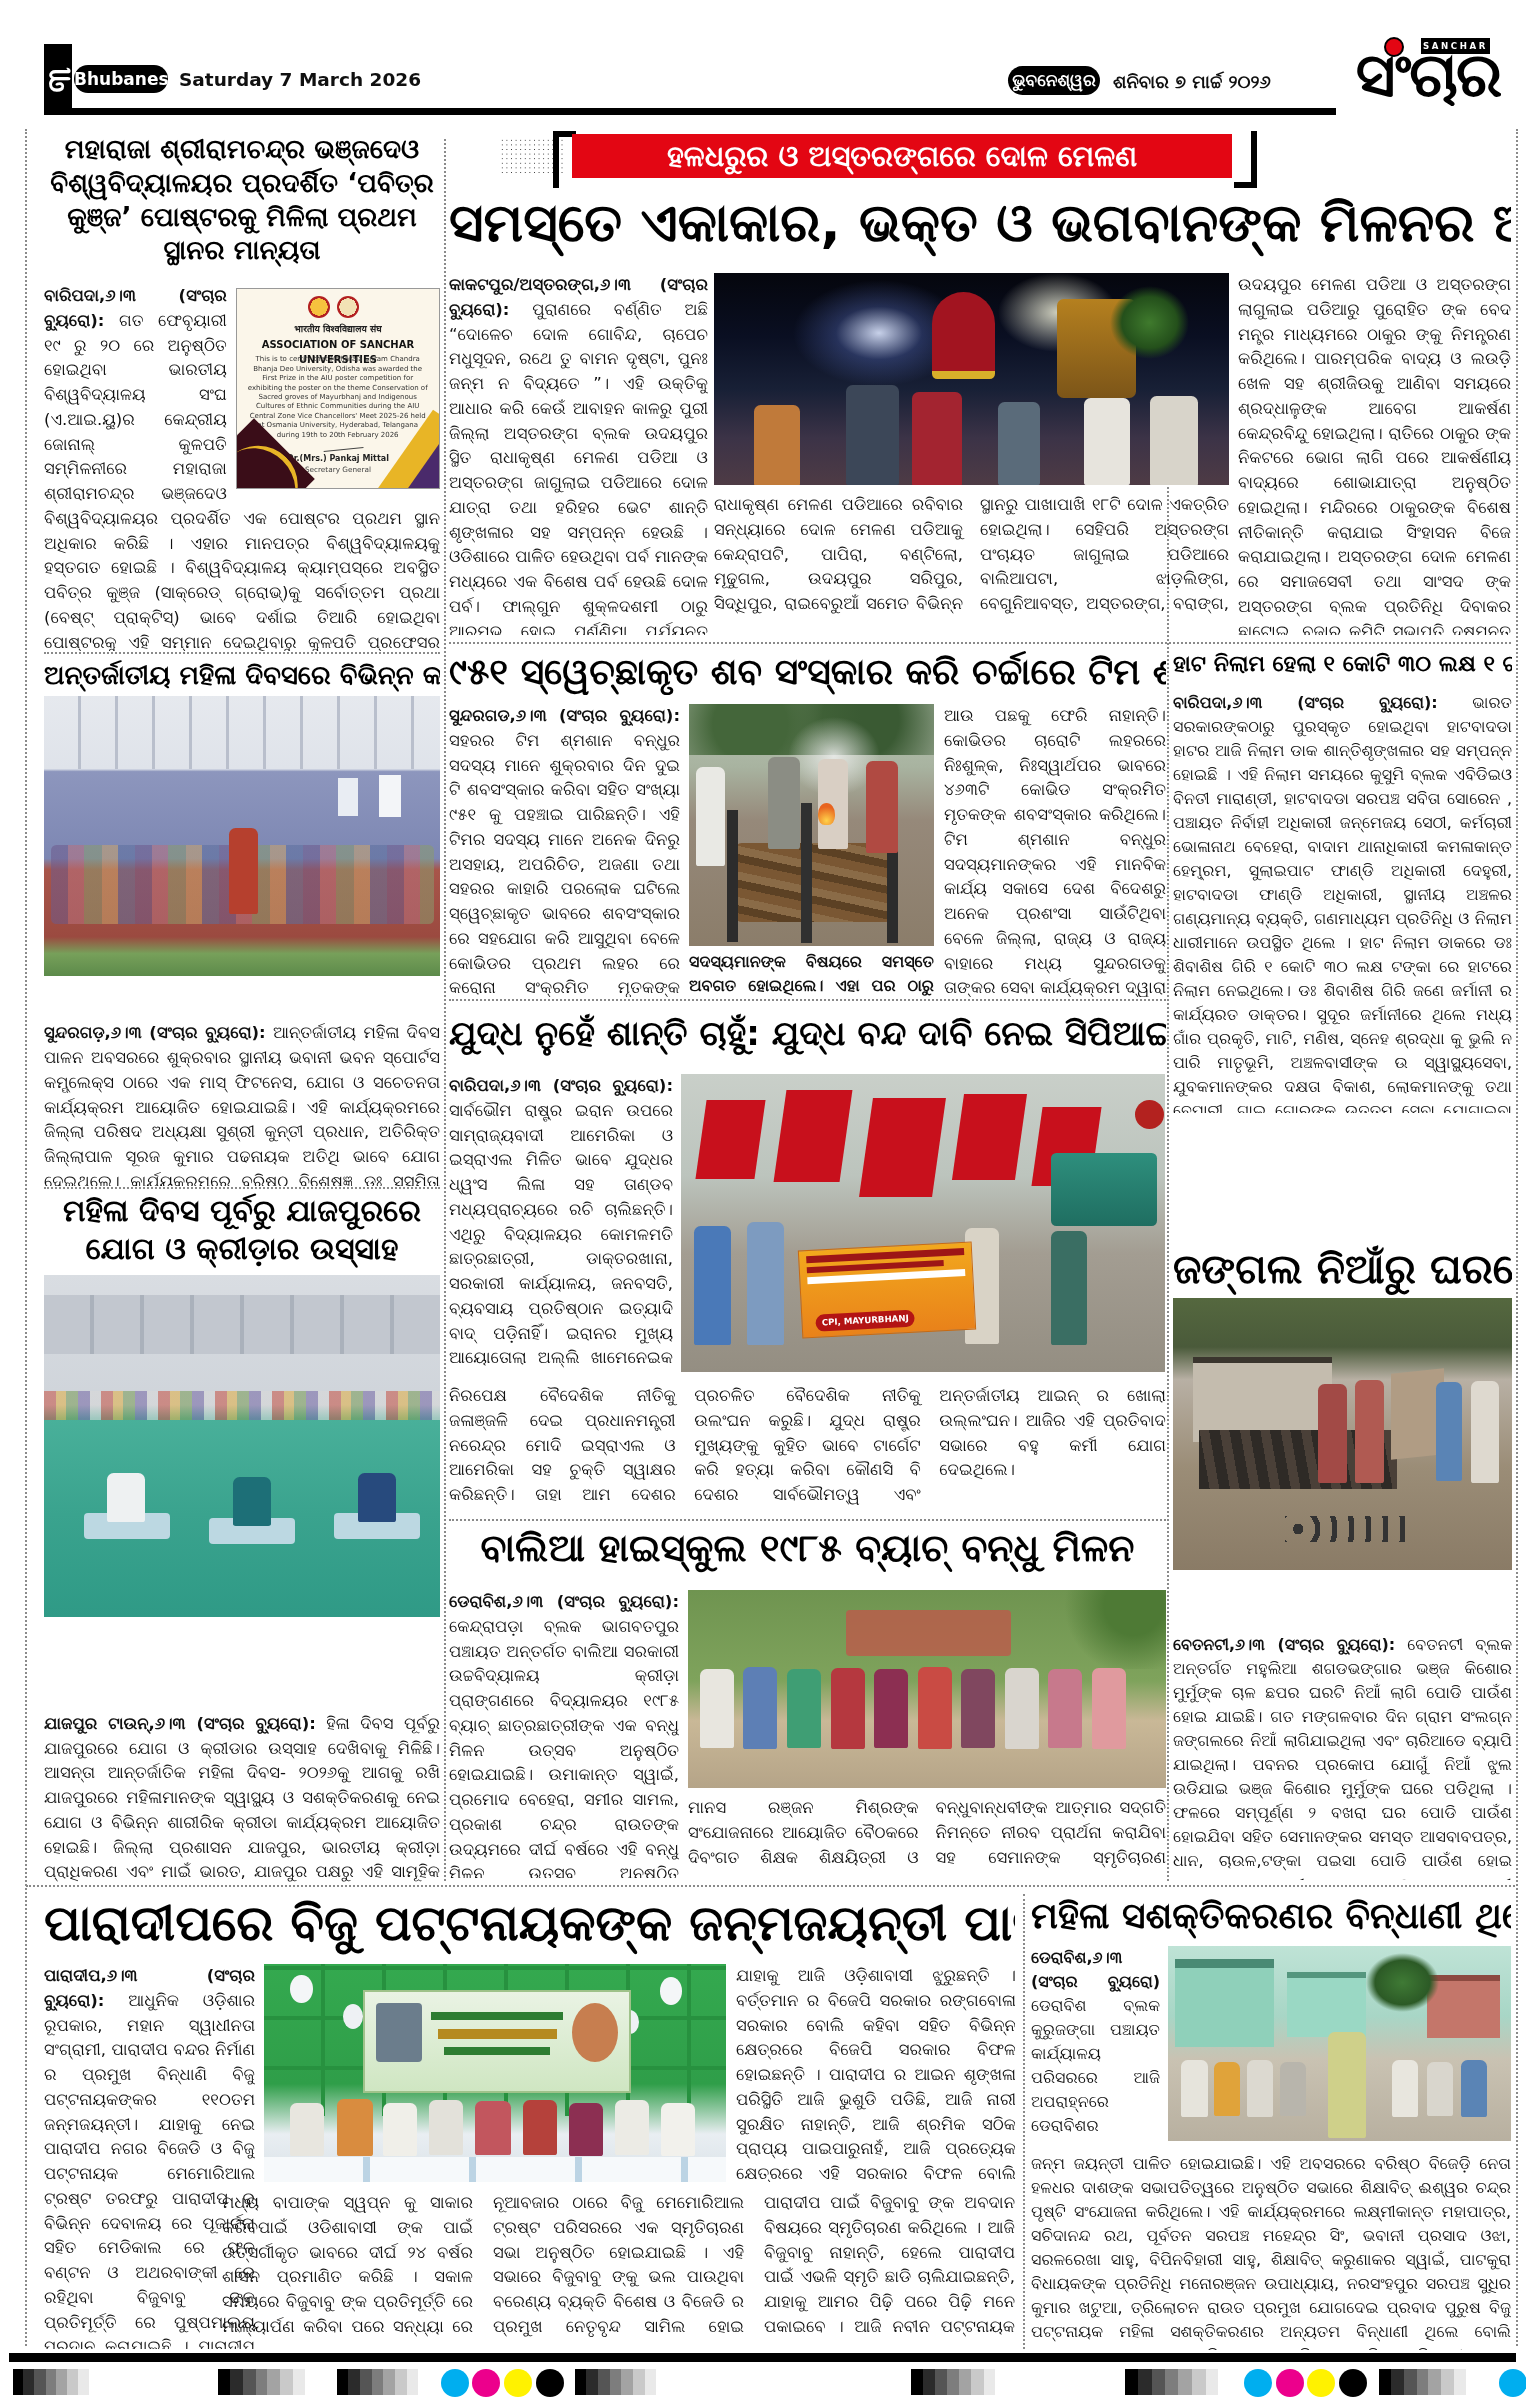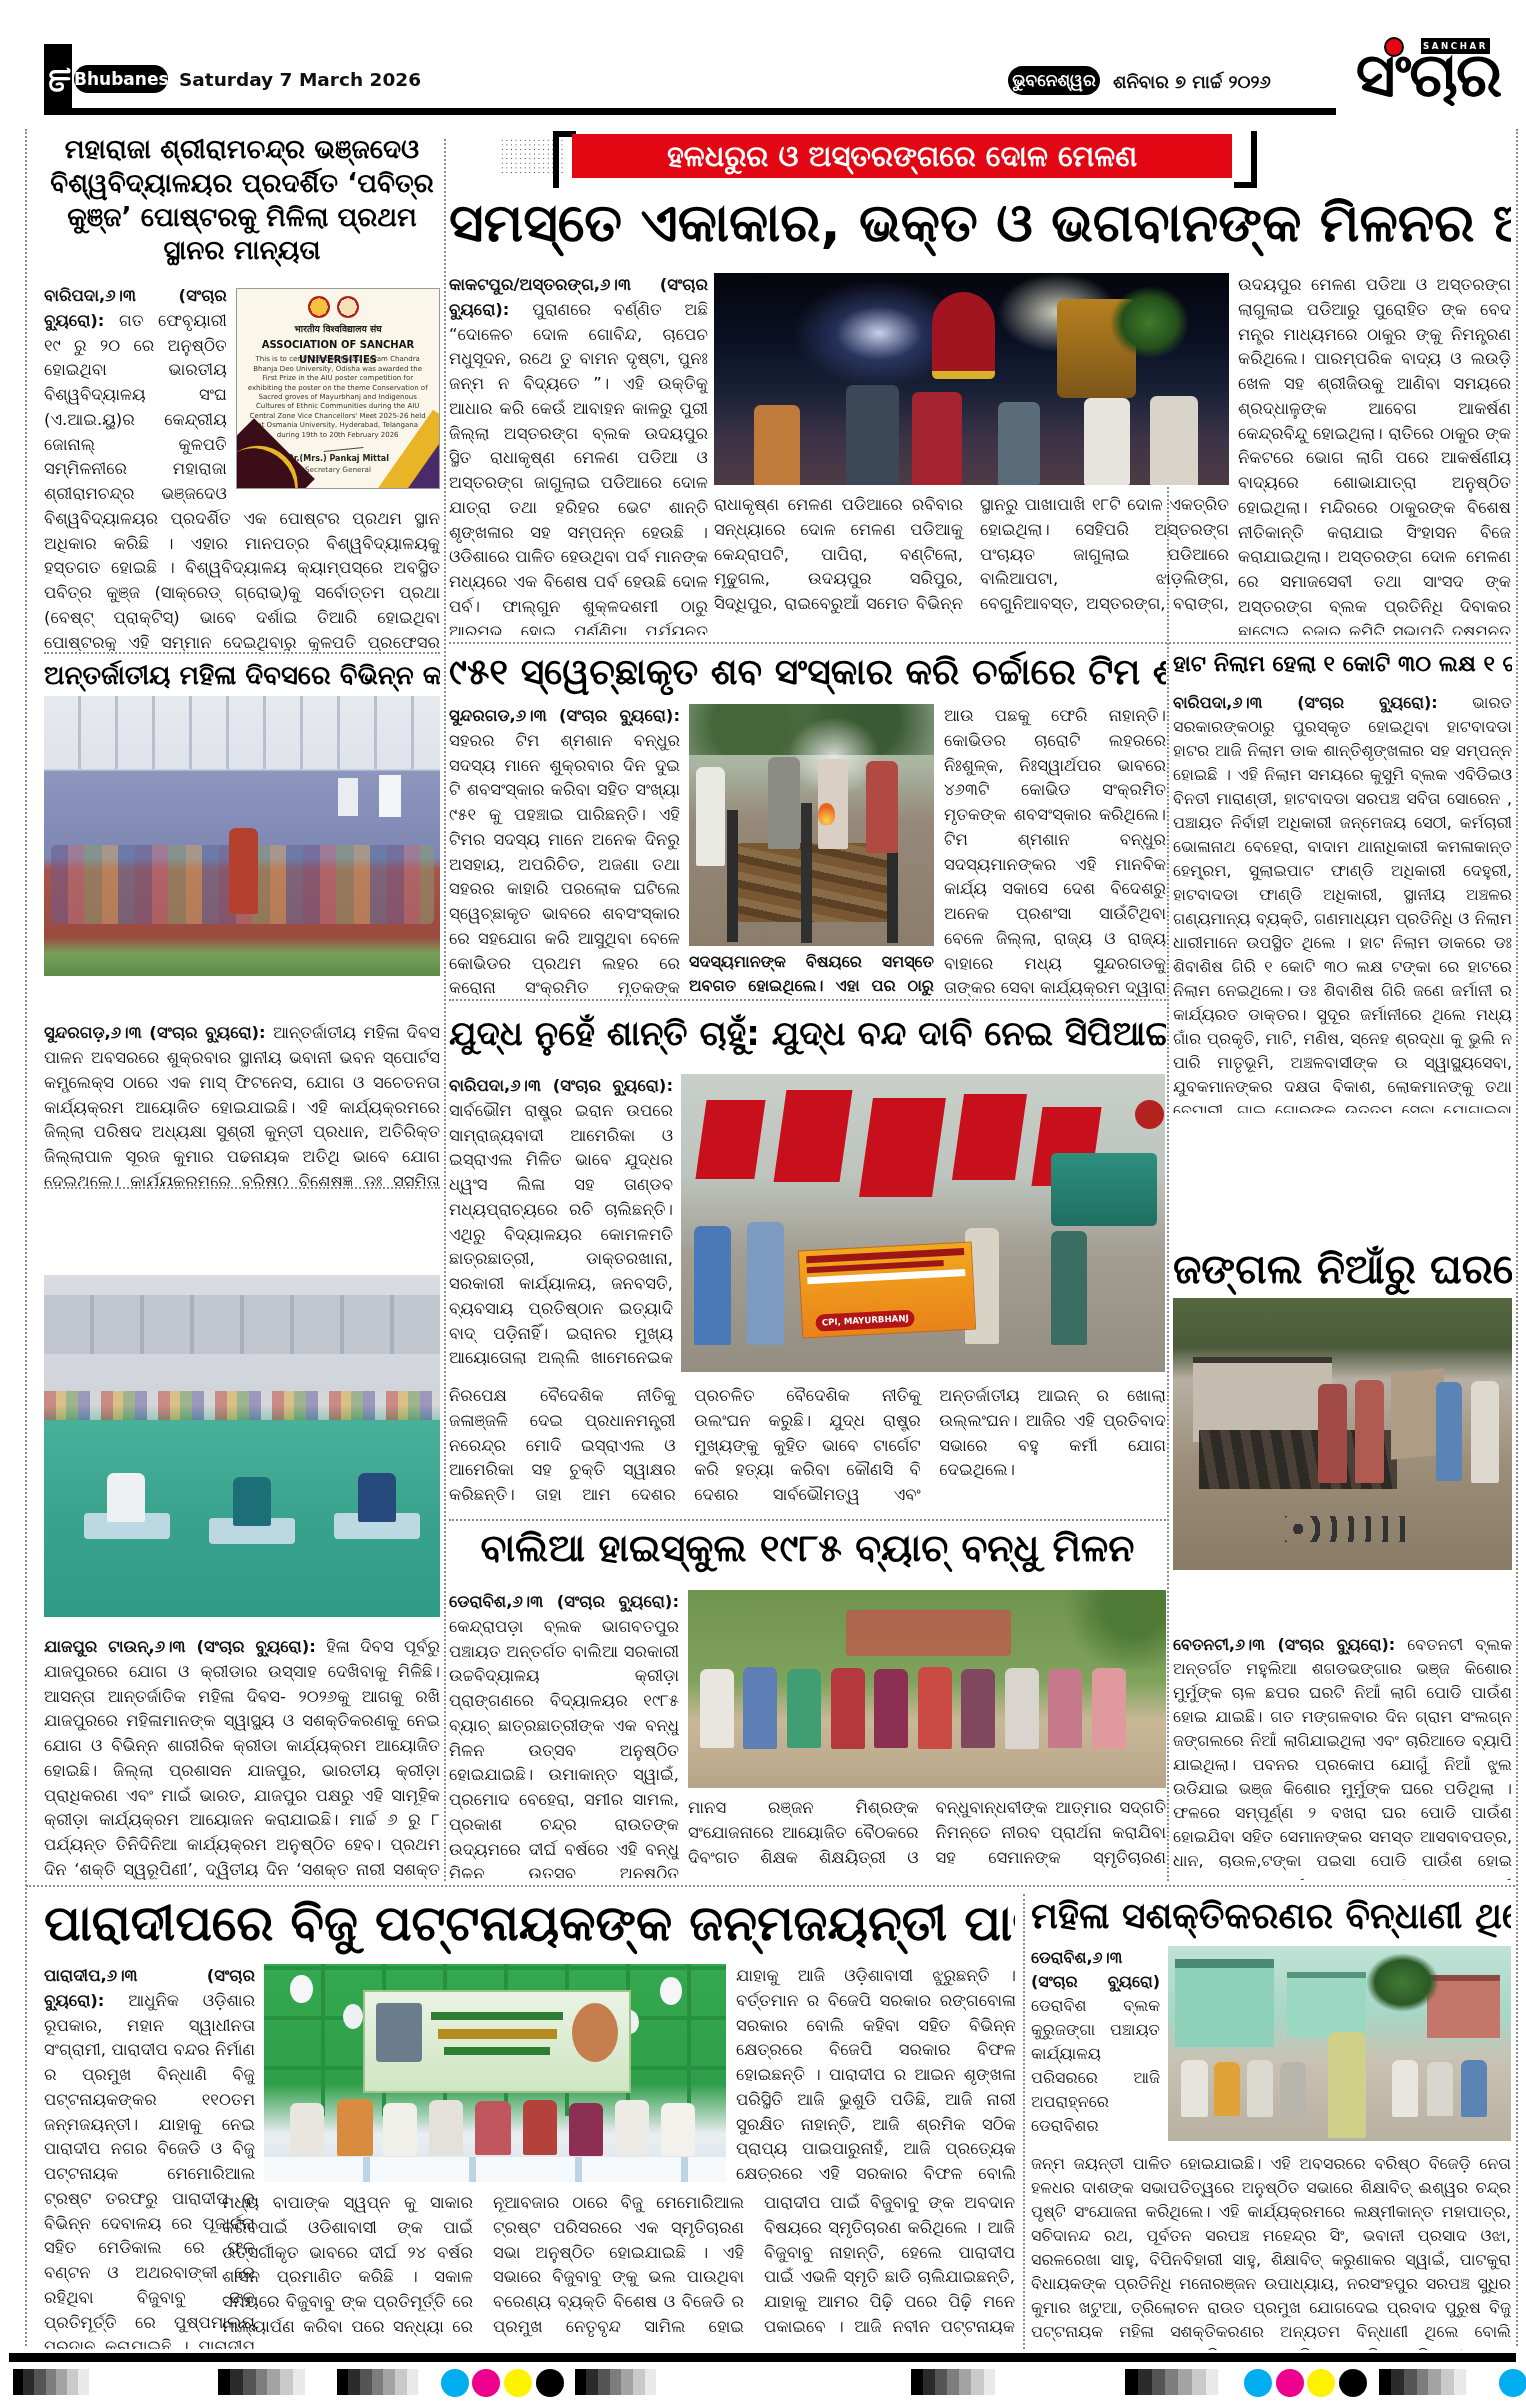--- a/index.html
+++ b/index.html
@@ -88,20 +88,21 @@
       <div class="abs" style="left:6.6px;top:149px;width:383px;height:79px;background:repeating-linear-gradient(90deg,#6d5a8c 0 17px,#b8707d 17px 33px,#8a9a6d 33px 51px,#c9a36a 51px 67px,#5d6f9e 67px 84px);opacity:.55;border-radius:5.3px"></div>
       <div class="sil" style="left:185px;top:132px;width:29px;height:86px;background:#b6402e"></div>
     </div>
     <div class="bt" style="margin-top:329px;font-size:16.5px">
       <span class="dl">ସୁନ୍ଦରଗଡ଼,୬।୩ (ସଂଚାର ବ୍ୟୁରୋ):</span>
       <span>ଆନ୍ତର୍ଜାତୀୟ ମହିଳା ଦିବସ ପାଳନ ଅବସରରେ ଶୁକ୍ରବାର ସ୍ଥାନୀୟ ଭବାନୀ ଭବନ ସ୍ପୋର୍ଟସ କମ୍ପ୍ଲେକ୍ସ ଠାରେ ଏକ ମାସ୍ ଫିଟନେସ, ଯୋଗ ଓ ସଚେତନତା କାର୍ଯ୍ୟକ୍ରମ ଆୟୋଜିତ ହୋଇଯାଇଛି। ଏହି କାର୍ଯ୍ୟକ୍ରମରେ ଜିଲ୍ଲା ପରିଷଦ ଅଧ୍ୟକ୍ଷା ସୁଶ୍ରୀ କୁନ୍ତୀ ପ୍ରଧାନ, ଅତିରିକ୍ତ ଜିଲ୍ଲାପାଳ ସୂରଜ କୁମାର ପଢନାୟକ ଅତିଥି ଭାବେ ଯୋଗ ଦେଇଥିଲେ। କାର୍ଯ୍ୟକ୍ରମରେ ବରିଷ୍ଠ ବିଶେଷଜ୍ଞ ଡ଼ଃ ସସ୍ମିତା ପଣ୍ଡା ମହିଳା ମାନଙ୍କର ପୋଷଣ ଓ ସ୍ୱାସ୍ଥ୍ୟ ସେବା ବିଷୟରେ ମୂଲ୍ୟବାନ ତଥ୍ୟ ଓ ପରାମର୍ଶ ଦେଇଥିଲେ। ସେହିଭଳି ମହିଳାମାନେ ସୁସ୍ଥ ଜୀବନଶୈଳୀ ଆପଣାଇବା ସହିତ ସନ୍ତୁଳିତ ଖାଦ୍ୟ ଖାଇବା ଉପରେ ଗୁରୁତ୍ୱାରୋପ କରିବା ନେଇ ଆଲୋକପାତ କରିଥିଲେ। ପରେ ଯୋଗ ପ୍ରଶିକ୍ଷକ ଅଂଶ ଗ୍ରହଣକାରୀ ମାନଙ୍କୁ ବିଭିନ୍ନ ଯୋଗ ଆସନ ଉପରେ ପ୍ରଶିକ୍ଷଣ ଦେଇ ଥିଲେ ଏବଂ ଯୋଗ ଅଭ୍ୟାସ କରେଇ ଥିଲେ। ଏହି କାର୍ଯ୍ୟକ୍ରମରେ ବିଭିନ୍ନ ସଂସ୍ଥାର ମହିଳା ଓ ମହିଳା କ୍ରୀଡାବିତ୍, ସୁନ୍ଦରଗଡ଼ ମହିଳା ମହାବିଦ୍ୟାଳୟ ଏବଂ ସୁନ୍ଦରଗଡ଼ ମହାବିଦ୍ୟାଳୟର ଛାତ୍ରୀ, ରାଜ୍ୟ କ୍ରୀଡା ହୋଷ୍ଟେଲ ଓ ସାଇ ହୋଷ୍ଟେଲ ରୁ ବହୁ ସଂଖ୍ୟାରେ ପ୍ରଶିକ୍ଷାର୍ଥୀ ମାନେ ଅଂଶ ଗ୍ରହଣ କରିଥିଲେ। ଏହି କାର୍ଯ୍ୟକ୍ରମରେ ମାସ୍ ଫିଟନେସ ଓ ଯୋଗ କାର୍ଯ୍ୟକଳାପ ସହିତ ସଚେତନତା ଅଧିବେଶନ ମଧ୍ୟ ଅନୁଷ୍ଠିତ ହୋଇଥିଲା, ଯେଉଁ ଥିରେ କି ମହିଳାମାନଙ୍କ ଉତ୍ତମ ସ୍ୱାସ୍ଥ୍ୟ ସମ୍ପର୍କରେ ସଚେତନତା ସୃଷ୍ଟି କରାଯିବା ଉପରେ ଗୁରୁତ୍ୱାରୋପ କରାଯାଇଥିଲା।</span>
     </div>
   </section>
 
   <section class="abs" style="left:44px;top:1192px;width:396px;height:690px;overflow:hidden">
+    <h2 class="hl" style="margin:0;font-size:30px">ମହିଳା ଦିବସ ପୂର୍ବରୁ ଯାଜପୁରରେ ଯୋଗ ଓ କ୍ରୀଡ଼ାର ଉସ୍ସାହ</h2>
     <div class="ph" style="left:0;top:83px;width:396px;height:342px;background:linear-gradient(180deg,#d9dde2 0%,#cfd4da 38%,#49b09a 42%,#3aa38e 70%,#2f9a86 100%)">
       <div class="abs" style="left:0;top:20px;width:396px;height:59px;background:repeating-linear-gradient(90deg,#c2c7cf 0 46px,#aab1bb 46px 50px)"></div>
       <div class="abs" style="left:0;top:116px;width:396px;height:29px;background:repeating-linear-gradient(90deg,#c75b4e 0 12px,#e0b24e 12px 22.4px,#7d9e5d 22.4px 34px,#7a6ea8 34px 46px,#d8d8d8 46px 57px);opacity:.6"></div>
       <div class="abs" style="left:40px;top:238px;width:86px;height:26.4px;background:#bcd8e2;border-radius:4px"></div>
       <div class="abs" style="left:165px;top:243px;width:86px;height:26.4px;background:#bcd8e2;border-radius:4px"></div>
       <div class="abs" style="left:290px;top:238px;width:86px;height:26.4px;background:#bcd8e2;border-radius:4px"></div>
       <div class="sil" style="left:63px;top:198px;width:38px;height:49px;background:#eef1f2"></div>
       <div class="sil" style="left:189px;top:202px;width:38px;height:49px;background:#1d6f77"></div>
       <div class="sil" style="left:314px;top:198px;width:38px;height:49px;background:#274a7d"></div>
     </div>

